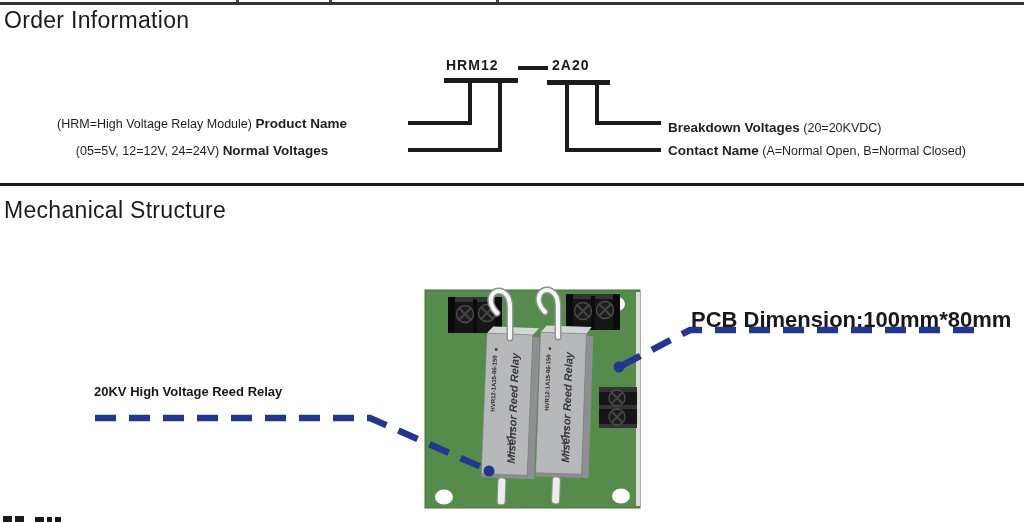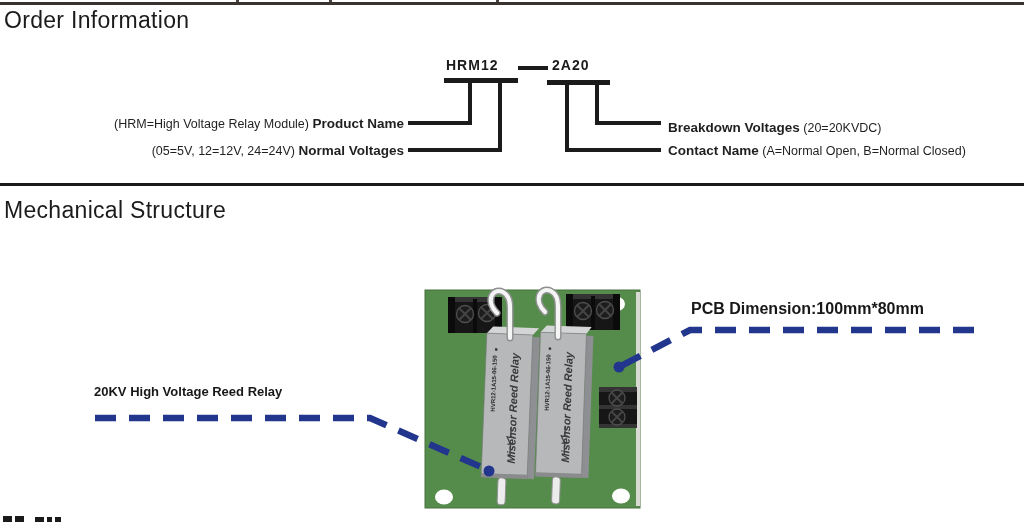--- a/index.html
+++ b/index.html
@@ -15,26 +15,26 @@
   }
   .code-part{
     position:absolute;font-weight:bold;font-size:14px;letter-spacing:1px;
     color:#1b1b1b;white-space:nowrap;
   }
   .ol-row{
     position:absolute;font-size:12.5px;white-space:nowrap;color:#1f1f1f;
     line-height:16px;
   }
   .ol-row .b{font-weight:bold;font-size:13.5px}
-  .ol-left{left:0;width:404px;text-align:right}
+  .ol-left{left:0;width:404px;text-align:center}
   .callout{
     position:absolute;font-weight:bold;color:#181818;white-space:nowrap;
   }
   #callout-relay{left:94px;top:384px;font-size:13px}
-  #callout-pcb{left:691px;top:300px;font-size:16px}
+  #callout-pcb{left:691px;top:307px;font-size:22px}
   svg{position:absolute;left:0;top:0}
 </style>
 </head>
 <body>
 
 <div class="blk" style="left:0;top:2px;width:1024px;height:3px;background:#38332f"></div>
 <div class="blk" style="left:236px;top:0;width:3px;height:2px;background:#4a443f"></div>
 <div class="blk" style="left:329px;top:0;width:3px;height:2px;background:#4a443f"></div>
 <div class="blk" style="left:496px;top:0;width:3px;height:2px;background:#4a443f"></div>
 

